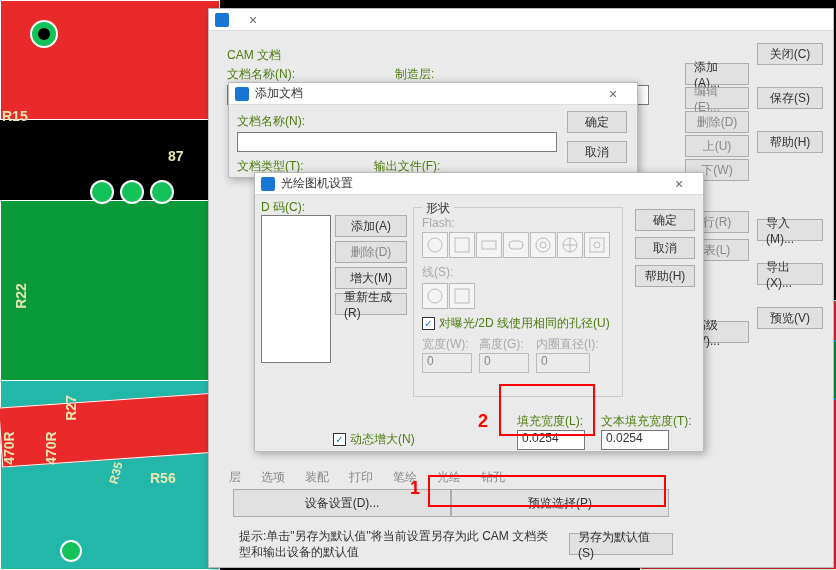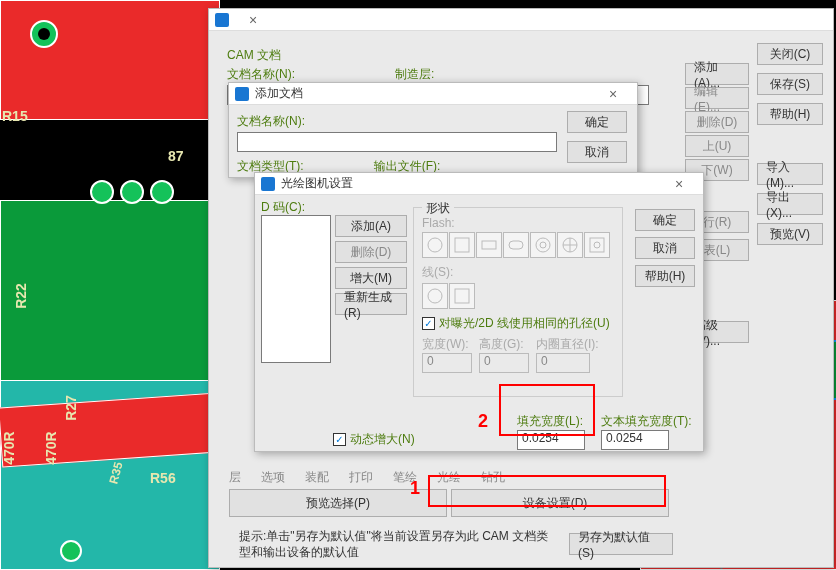--- a/index.html
+++ b/index.html
@@ -61,21 +61,21 @@
   <div class="lbl t" style="left:710px;top:548px;transform:rotate(-65deg);font-size:11px">COM5</div>
 </div>
 
 <div class="win" style="left:208px;top:8px;width:626px;height:560px">
   <div class="titlebar">
     <div class="ti"></div>
     <div class="xbtn">×</div>
   </div>
   <div class="body" style="height:536px">
 
-    <div style="position:absolute;right:10px;top:12px;display:flex;flex-direction:column;gap:8px;width:66px">
+    <div style="position:absolute;right:10px;top:12px;display:flex;flex-direction:column;gap:22px;width:66px">
       <div class="btn">关闭(C)</div>
       <div class="btn">保存(S)</div>
       <div class="btn">帮助(H)</div>
       <div style="height:22px"></div>
       <div class="btn">导入(M)...</div>
       <div class="btn">导出(X)...</div>
       <div class="btn">预览(V)</div>
     </div>
 
     <div style="position:absolute;right:84px;top:32px;display:flex;flex-direction:column;gap:2px;width:64px">
@@ -108,22 +108,22 @@
       <span>层</span>
       <span>选项</span>
       <span>装配</span>
       <span>打印</span>
       <span>笔绘</span>
       <span>光绘</span>
       <span>钻孔</span>
     </div>
 
     <div style="position:absolute;left:20px;top:458px;width:440px;display:flex">
+      <div class="btn" style="flex:1;height:28px;margin-left:4px">设备设置(D)...</div>
       <div class="btn" style="flex:1;height:28px">预览选择(P)</div>
-      <div class="btn" style="flex:1;height:28px;margin-left:4px">设备设置(D)...</div>
     </div>
     <div style="position:absolute;left:30px;top:498px;width:320px;color:#333;line-height:1.3">提示:单击"另存为默认值"将当前设置另存为此 CAM 文档类型和输出设备的默认值</div>
     <div class="btn" style="position:absolute;left:360px;top:502px;width:104px">另存为默认值(S)</div>
   </div>
 </div>
 
 <div class="win" style="left:228px;top:82px;width:410px;height:96px">
   <div class="titlebar">
     <div class="ti"></div>
     <div class="title">添加文档</div>

